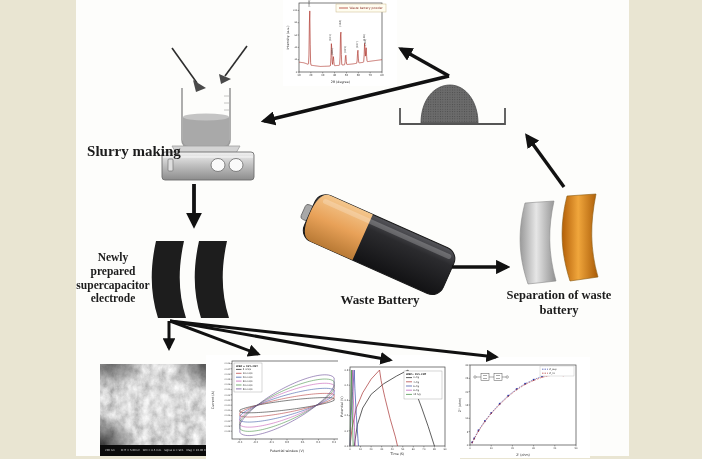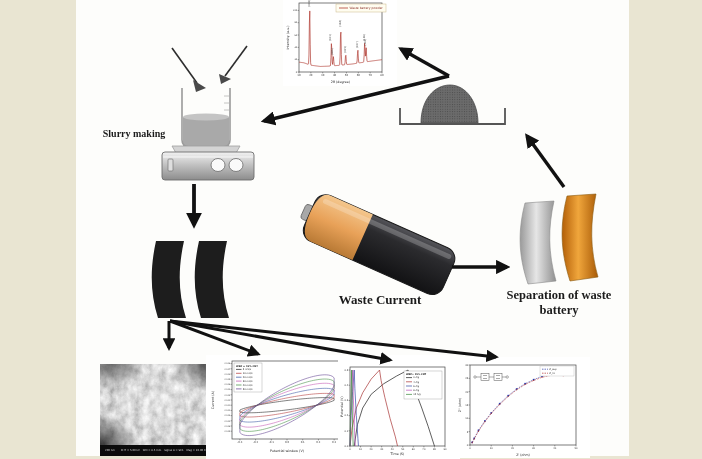--- a/index.html
+++ b/index.html
@@ -434,17 +434,21 @@
       <path d="M564,187 L527,136" stroke-width="3.4" marker-end="url(#ah)"></path>
       <path d="M449,76 L401,49" stroke-width="3.4" marker-end="url(#ah)"></path>
       <path d="M449,76 L264,121" stroke-width="3.4" marker-end="url(#ah)"></path>
       <path d="M169,321 L169,348" stroke-width="3" marker-end="url(#ah)"></path>
       <path d="M170,321 L258,354" stroke-width="3" marker-end="url(#ah)"></path>
       <path d="M170,321 L390,360" stroke-width="3" marker-end="url(#ah)"></path>
       <path d="M170,321 L496,357" stroke-width="3" marker-end="url(#ah)"></path>
     </g>
   </svg>
 
-  <div class="cap" style="left:84px;top:128px;width:100px;font-size:10px;">Slurry making</div>
-  <div class="cap" style="left:318px;top:292px;width:124px;font-size:13px;">Waste Current</div>
+  <div class="cap" style="left:84px;top:142px;width:100px;font-size:15px;">Slurry making</div>
+  <div class="cap" style="left:318px;top:292px;width:124px;font-size:13px;">Waste Battery</div>
   <div class="cap" style="left:500px;top:288px;width:118px;font-size:12.5px;">Separation of waste
 battery</div>
+  <div class="cap" style="left:66px;top:251px;width:94px;font-size:11.5px;">Newly
+prepared
+supercapacitor
+electrode</div>
 </div>
 
 </body></html>

